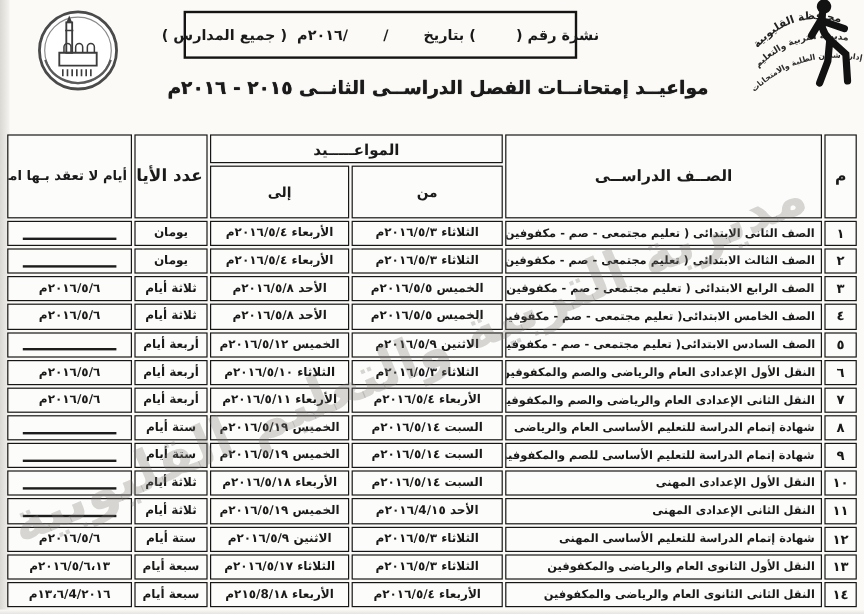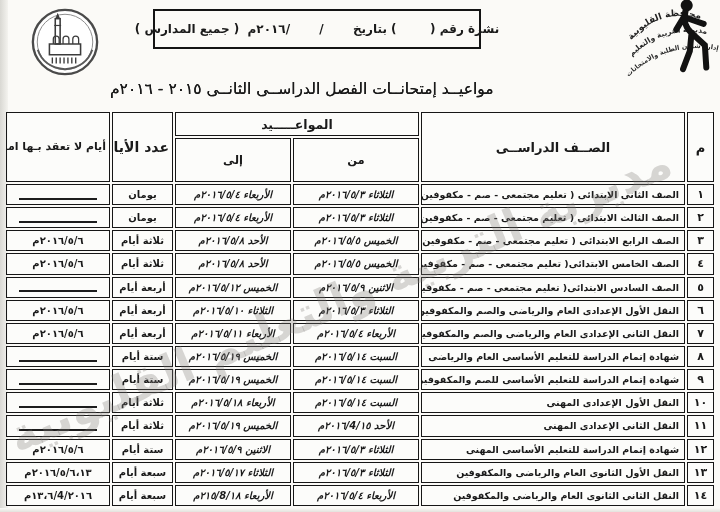--- a/index.html
+++ b/index.html
@@ -24,22 +24,22 @@
   .bulletin-box{
     position:absolute; left:153px; top:9px; width:328px; height:40px;
     border:2.5px solid #141414;
     display:flex; align-items:center; justify-content:center;
   }
   .bulletin-box .txt{
     font-size:12px; font-weight:bold; white-space:pre; direction:rtl;
   }
   .stamp-logo{ position:absolute; right:0px; top:0px; width:104px; height:84px; }
   .doc-title{
-    position:absolute; top:80px; right:100px; left:110px;
-    text-align:left; font-size:15.5px; font-weight:normal;
+    position:absolute; top:64px; right:100px; left:110px;
+    text-align:center; font-size:15.5px; font-weight:bold;
     letter-spacing:.3px;
     text-shadow:0 0 .6px #111;
     white-space:nowrap;
   }
   
   .watermark{
     position:absolute; top:272px; left:-40px; width:760px;
     text-align:center;
     font-size:46px; font-weight:bold;
     color:rgba(125,123,120,.30);
@@ -74,21 +74,21 @@
   thead th{ vertical-align:middle; }
   th.h-num{ font-size:13px; }
   th.h-grade{ font-size:13px; }
   th.h-dates{ font-size:12.5px; height:24px; }
   th.h-sub{ font-size:11.5px; height:44px; }
   th.h-days{ font-size:14px;margin-top:46px; }
   th.h-noexam{ font-size:11px; line-height:1.45; white-space:pre-line; }
   tbody td{ font-size:10px; text-align:center; vertical-align:middle; }
   tbody td.grade-cell{ text-align:right; font-size:9.5px; padding-right:5px; }
   tbody td.num-cell{ font-size:11px; }
-  tbody td.date-cell{ font-size:10px;font-style:italic; }
+  tbody td.date-cell{ font-size:10px; }
   .blank-line{
     display:block; width:82%; margin:4px auto 0 auto;
     border-bottom:2px solid #1d1d1d; height:6px;
   }
 </style>
 </head>
 <body>
 
 <div class="edge-left"></div>
 <div class="edge-bottom"></div>

